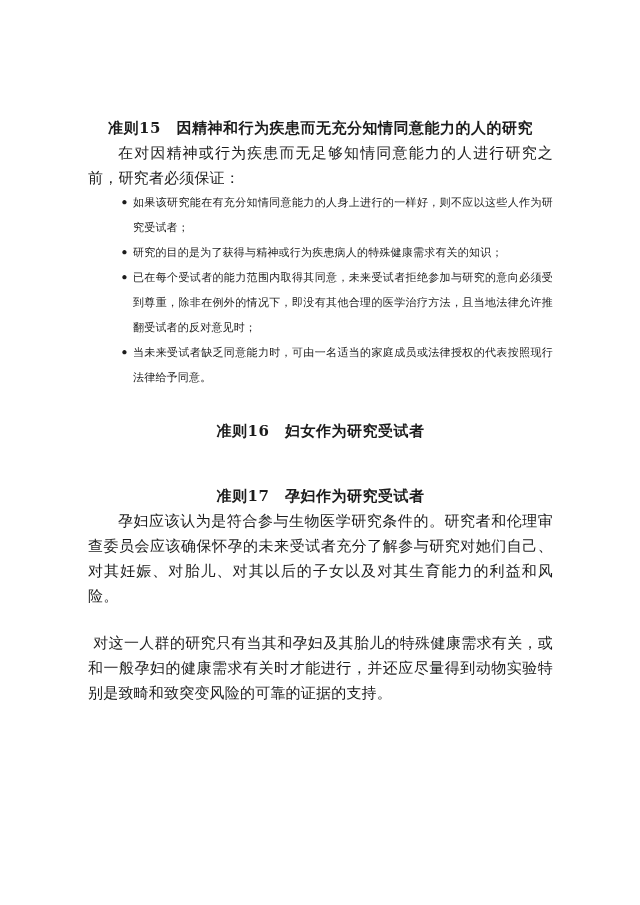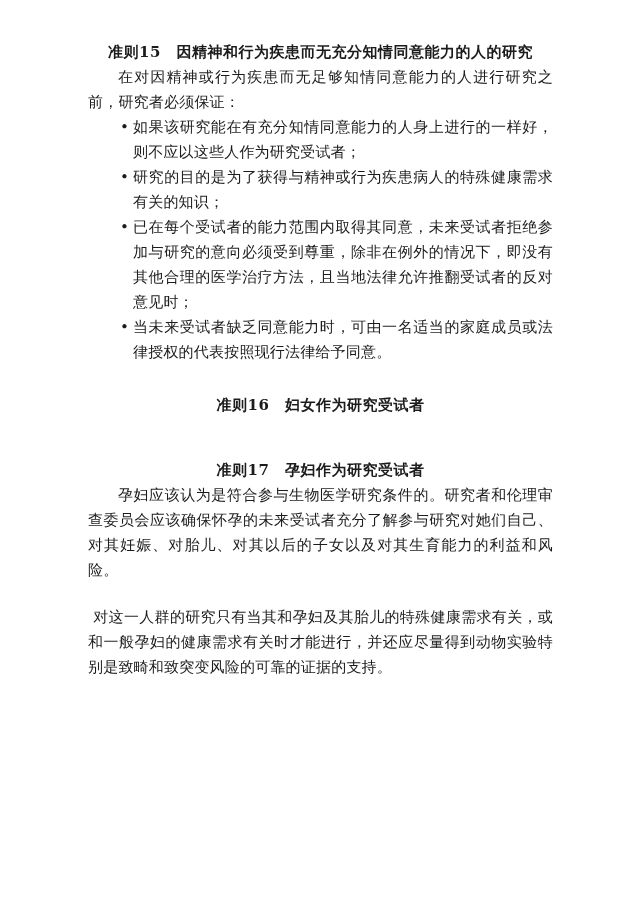--- a/index.html
+++ b/index.html
@@ -12,21 +12,21 @@
     height: 905px;
     font-family: "DejaVu Serif", "Liberation Serif", serif;
     color: #1c1c1c;
     overflow: hidden;
   }
   .page {
     position: relative;
     width: 640px;
     height: 905px;
     box-sizing: border-box;
-    padding: 40px 87px 0 88px;
+    padding: 116px 87px 0 88px;
     background: #ffffff;
   }
   .heading {
     margin: 0;
     font-size: 15px;
     font-weight: bold;
     line-height: 25px;
     text-align: center;
     letter-spacing: 0.5px;
   }
@@ -51,24 +51,25 @@
   }
   .bullet-dot {
     flex: 0 0 13px;
     width: 13px;
     font-size: 15px;
     line-height: 25px;
     margin-left: 6px;
   }
   .bullet-text {
     flex: 1 1 auto;
-    font-size: 15px;
+    font-size: 11px;
     line-height: 25px;
     text-align: justify;
     letter-spacing: 0.2px;
+    font-family: Liberation Mono, monospace;
   }
 </style>
 </head>
 <body>
 
 <div class="page">
 
   <h2 class="heading">准则15　因精神和行为疾患而无充分知情同意能力的人的研究</h2>
 
   <p class="body-para indent-2em">在对因精神或行为疾患而无足够知情同意能力的人进行研究之前，研究者必须保证：</p>

